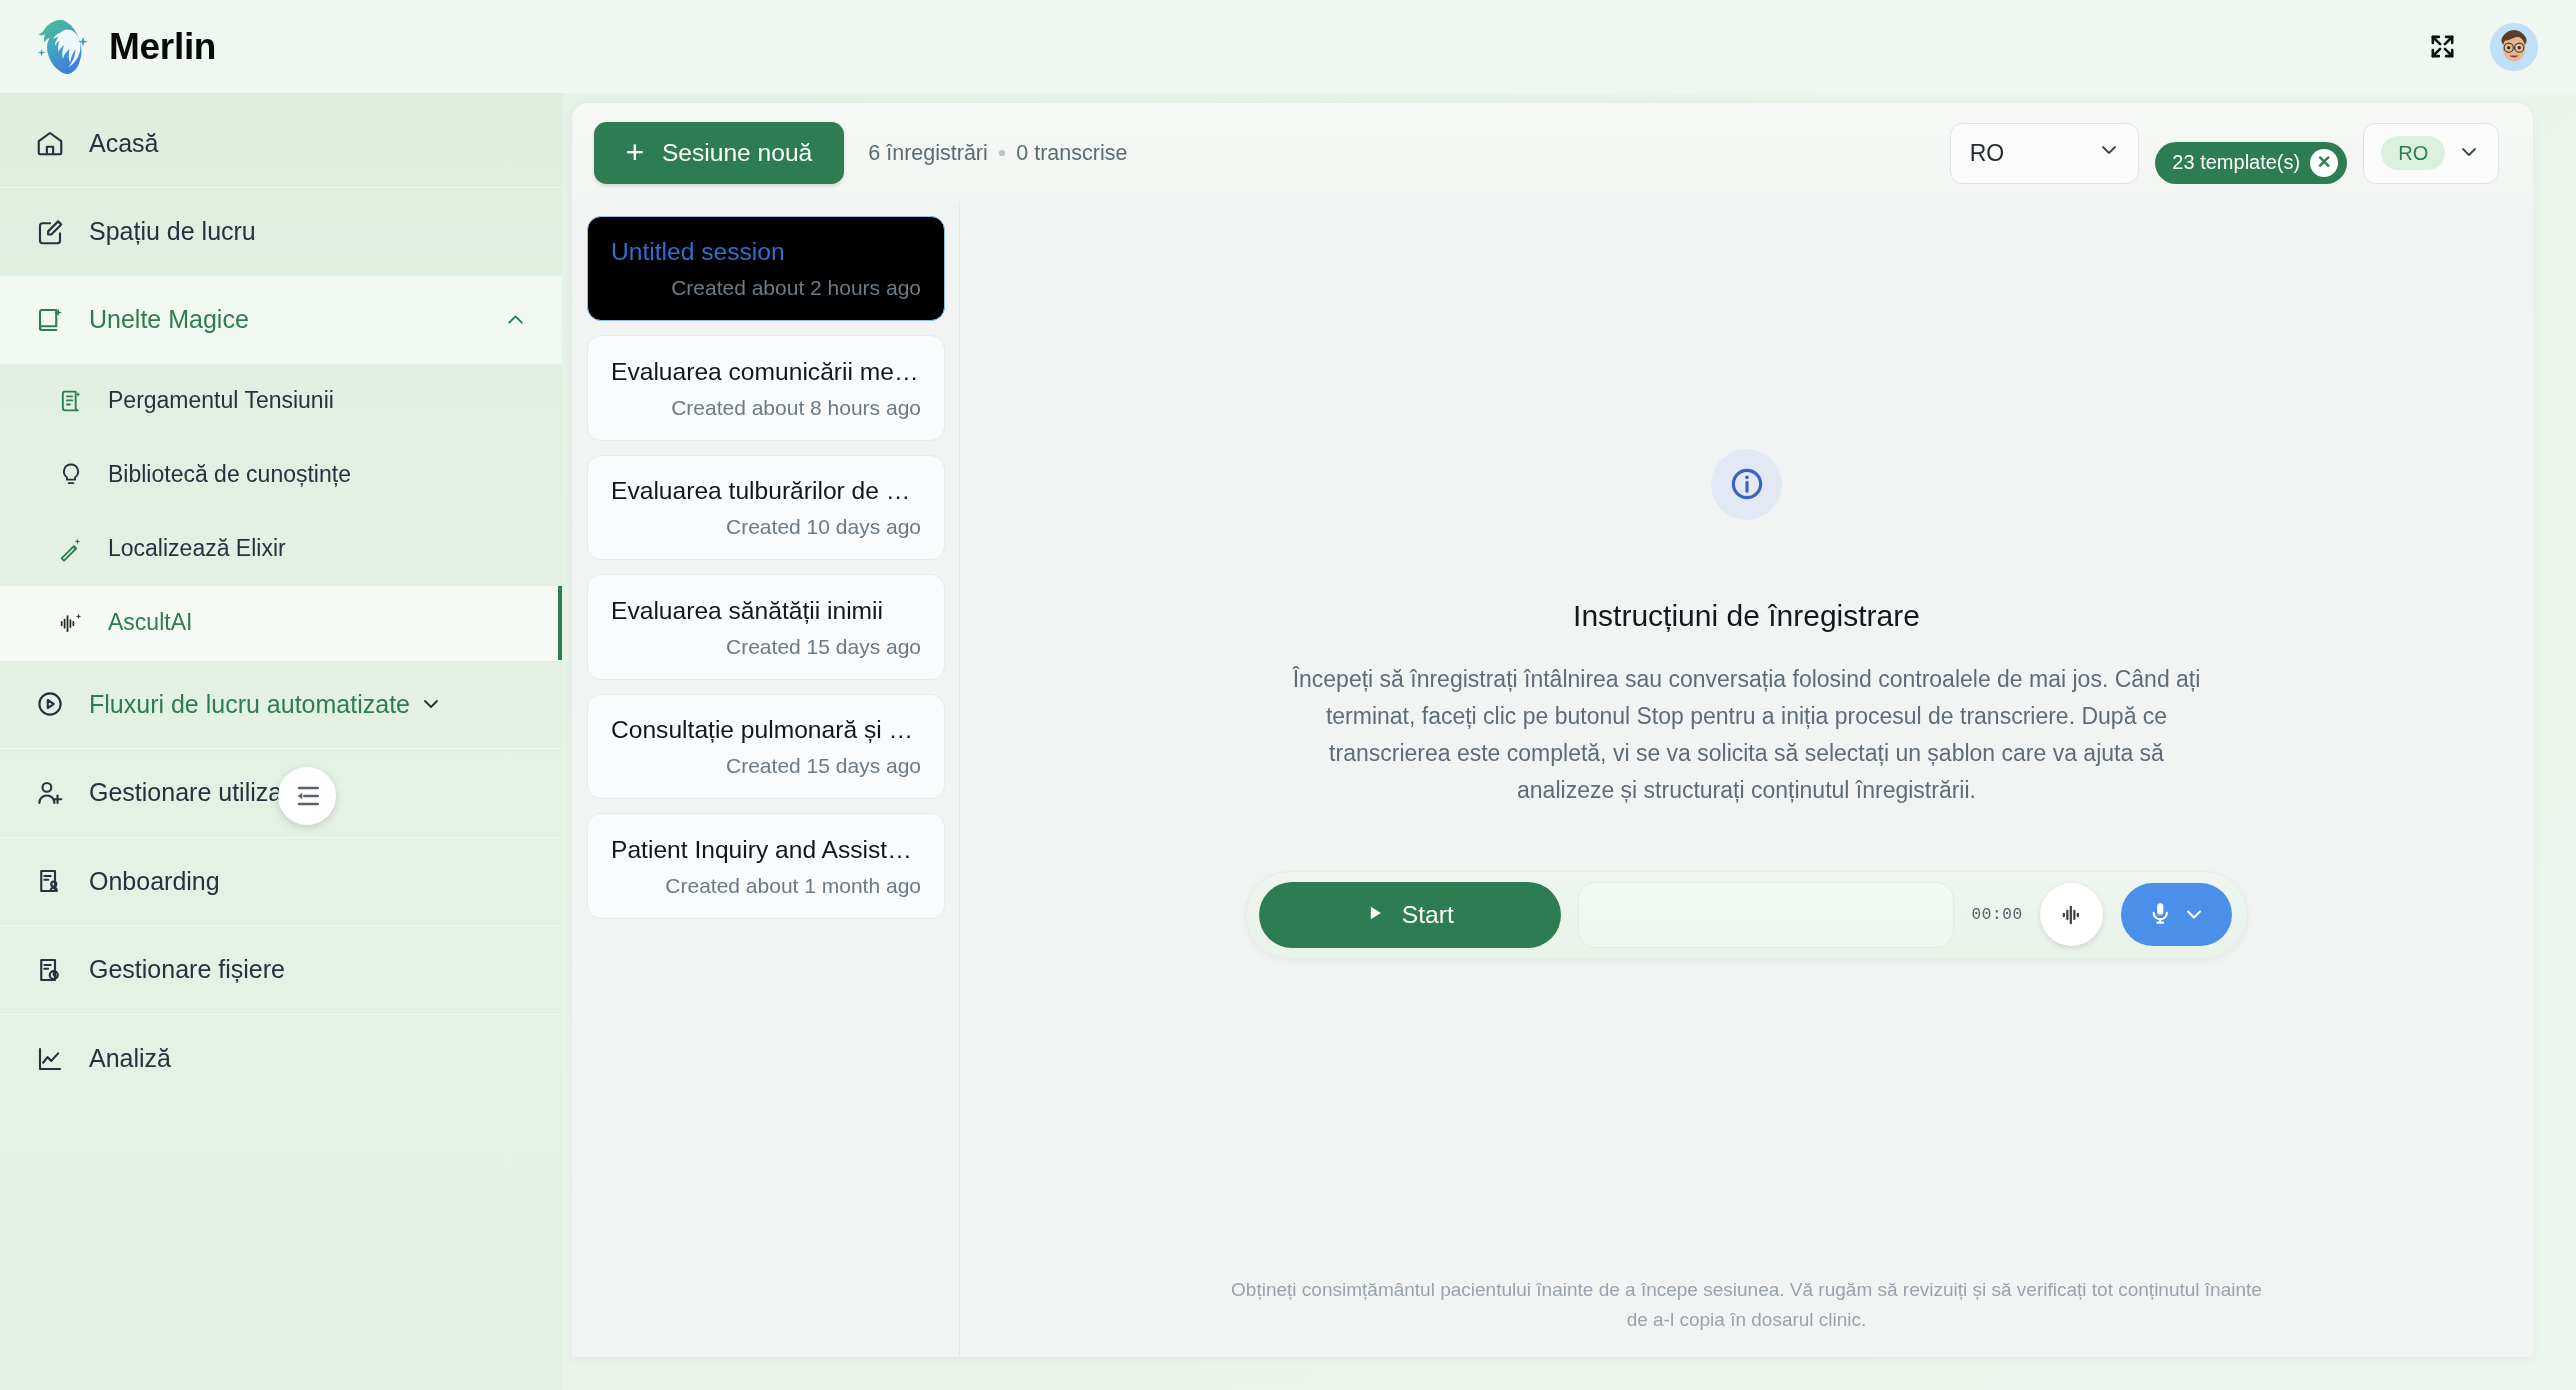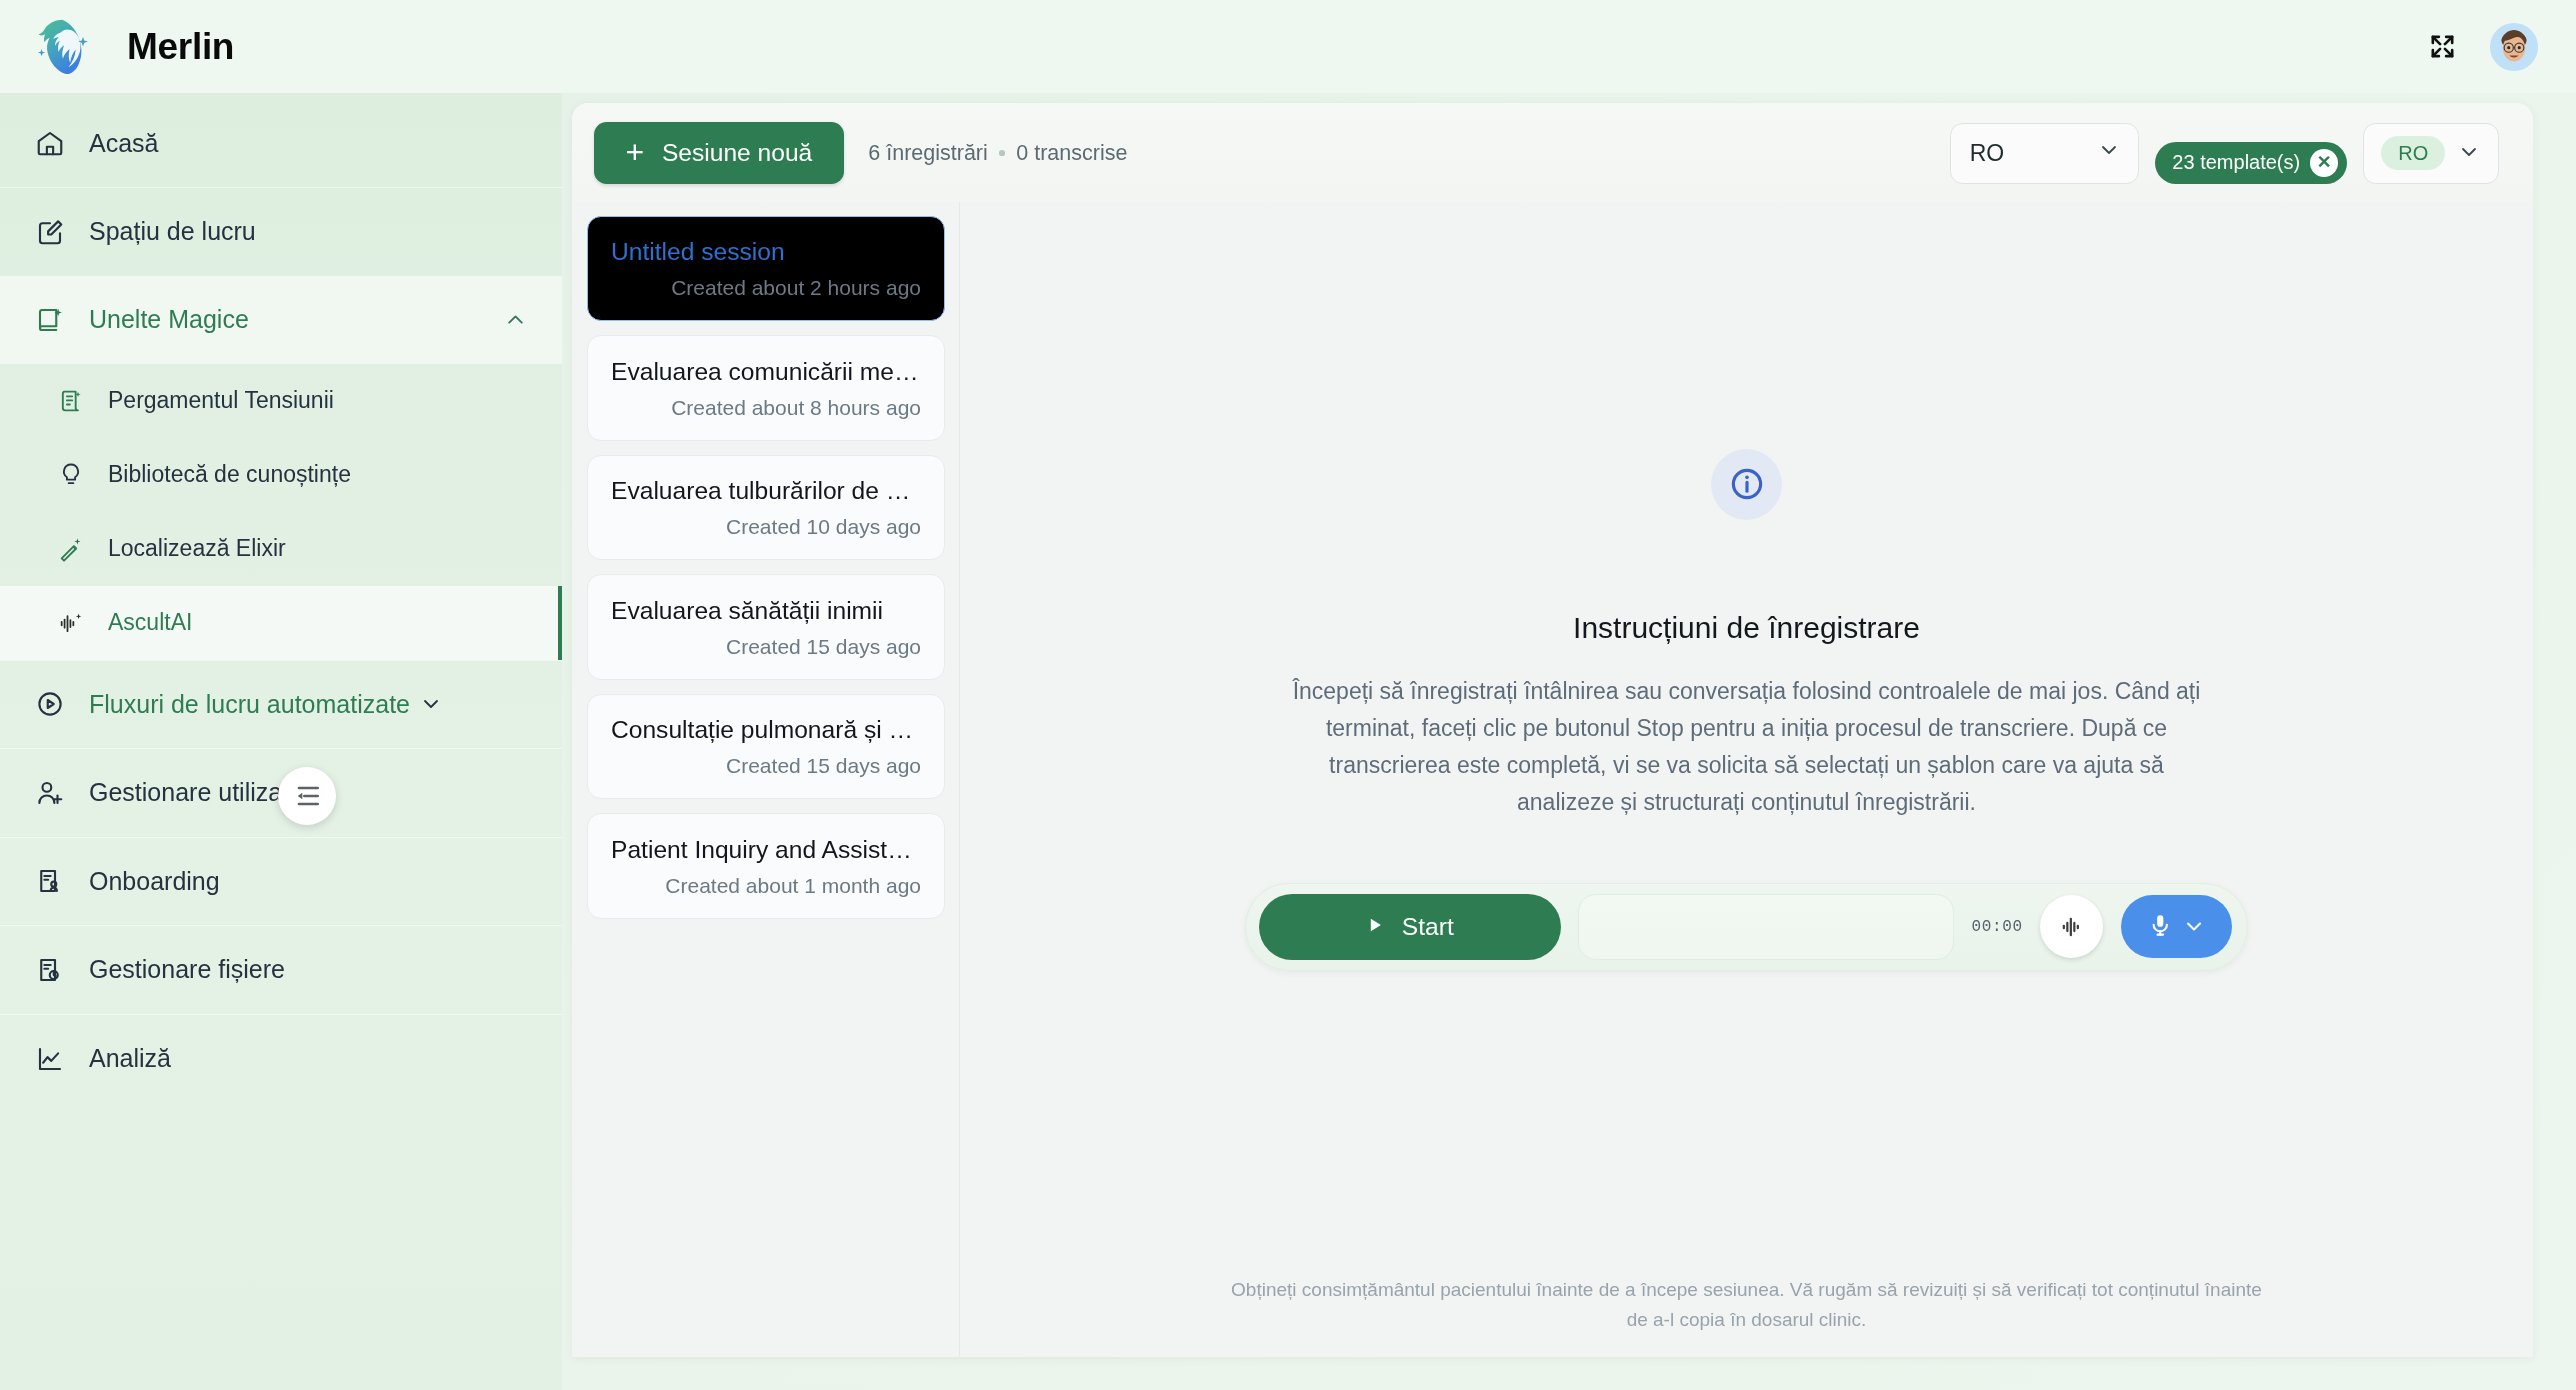--- a/index.html
+++ b/index.html
@@ -13,21 +13,21 @@
   .app { position: relative; width: 2576px; height: 1391px; display: flex; flex-direction: column; }
 
   
   .topbar {
     height: 93px; min-height: 93px;
     background: #eef8f0;
     display: flex; align-items: center;
     padding: 0 38px 0 33px;
     position: relative; z-index: 40;
   }
-  .brand { display: flex; align-items: center; gap: 33px; }
+  .brand { display: flex; align-items: center; gap: 15px; }
   .brand-logo { width: 61px; height: 61px; flex: none; }
   .brand-name {
     font-size: 37px; font-weight: 700; letter-spacing: -0.3px; color: #0a0a0a;
   }
   .topbar-right { margin-left: auto; display: flex; align-items: center; gap: 28px; }
   .icon-btn-plain {
     width: 39px; height: 39px; display: flex; align-items: center; justify-content: center;
     cursor: pointer; border-radius: 6.3px;
   }
   .avatar {
@@ -170,21 +170,21 @@
     background: #e3e8f5; display: flex; align-items: center; justify-content: center;
     margin-top: 247px; margin-bottom: 0;
     position: absolute; top: 0;
   }
   .detail-inner {
     width: 100%; max-width: 984px; margin-top: 61px;
     display: flex; flex-direction: column; align-items: center;
   }
   .detail-title {
     font-size: 30px; color: #13181d; font-weight: 400;
-    margin-top: 16px; margin-bottom: 28px; text-align: center;
+    margin-top: 4px; margin-bottom: 28px; text-align: center;
   }
   .detail-text {
     font-size: 23px; line-height: 1.62; color: #5e6c7a;
     text-align: center; max-width: 934px;
   }
 
   .rec-bar {
     margin-top: 61px;
     width: 1003px; height: 88px;
     background: linear-gradient(180deg,#eef6ef 0%, #e9f3ea 100%);

